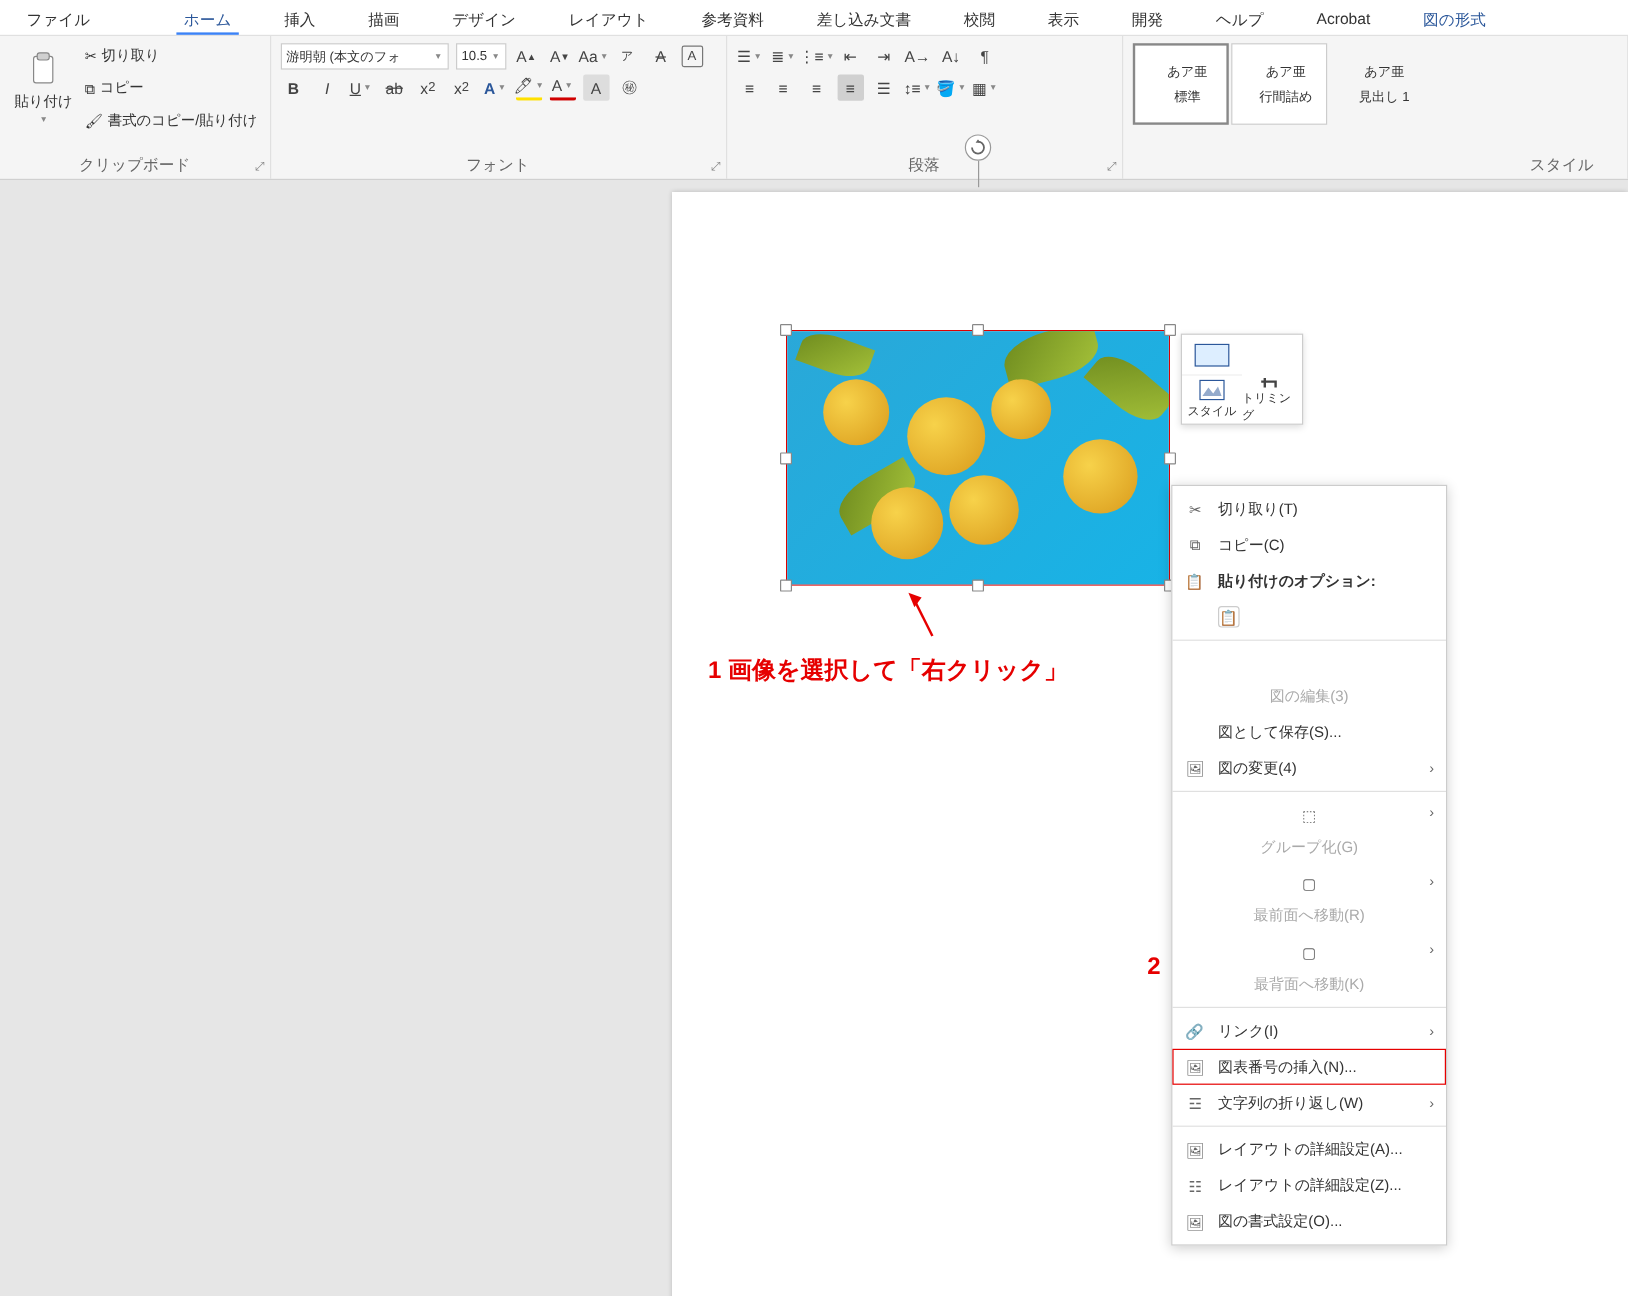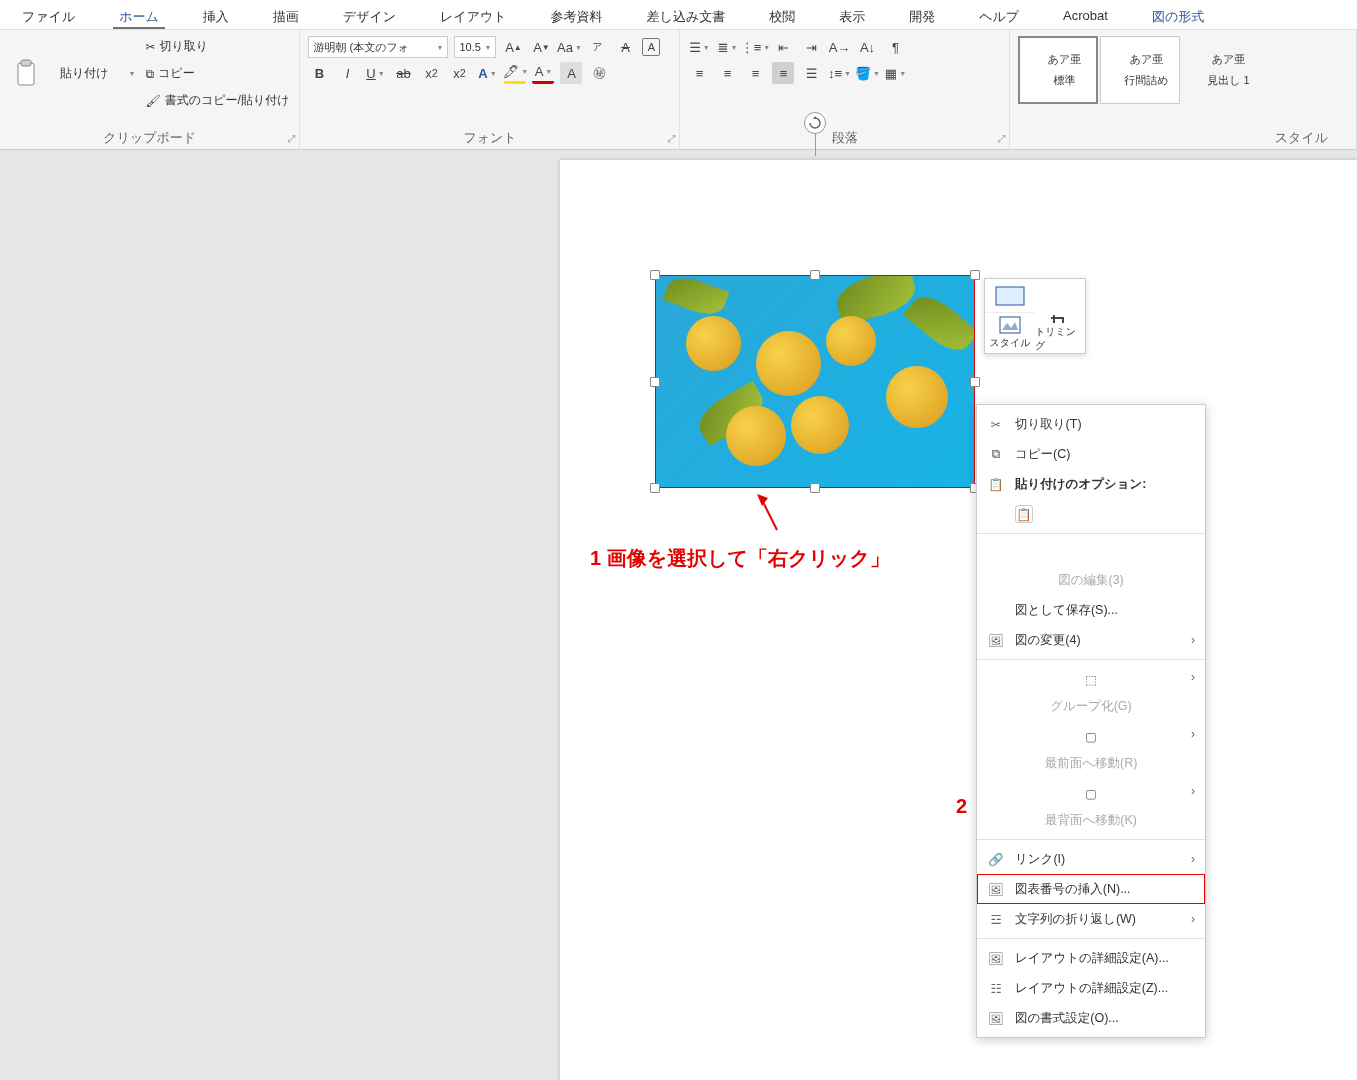--- a/index.html
+++ b/index.html
@@ -1,29 +1,29 @@
 <!DOCTYPE html>
 <html><head>
 <meta charset="utf-8">
 <style>
   * { box-sizing: border-box; margin: 0; padding: 0; }
   body { font-family: "Yu Gothic UI", "Meiryo", sans-serif; font-size: 12px; background: #fff; color: #333; width: 1357px; height: 1080px; overflow: hidden; position: relative; }
   
   .tabs { display: flex; gap: 32px; padding: 4px 16px 0 16px; background: #fff; border-bottom: 1px solid #e0e0e0; height: 30px; }
   .tab { padding: 4px 6px; font-size: 13px; color: #333; cursor: pointer; }
-  .tab.active { border-bottom: 2px solid #737373; color: #2b579a; }
+  .tab.active { border-bottom: 2px solid #3b82f6; color: #2b579a; margin-left: 34px; }
   .tab.special { color: #2b579a; }
   
   .ribbon { display: flex; background: #f5f5f5; border-bottom: 1px solid #d0d0d0; height: 120px; }
   .group { border-right: 1px solid #e0e0e0; display: flex; flex-direction: column; padding: 6px 8px 0 8px; position: relative; min-width: 80px; }
   .group-label { text-align: center; font-size: 13px; color: #666; padding: 4px 0 2px 0; margin-top: auto; }
   .group-dialog { position: absolute; right: 4px; bottom: 4px; font-size: 10px; color: #888; }
   .vstack { display: flex; flex-direction: column; gap: 2px; }
   .hstack { display: flex; gap: 4px; align-items: center; }
-  .big-btn { display: flex; flex-direction: row; align-items: center; gap: 20px; padding: 4px; cursor: pointer; }
+  .big-btn { display: flex; flex-direction: column; align-items: center; gap: 4px; padding: 4px; cursor: pointer; }
   .icon-box { width: 28px; height: 28px; display: flex; align-items: center; justify-content: center; }
   .small-item { display: flex; align-items: center; gap: 4px; font-size: 12px; cursor: pointer; padding: 2px 2px; }
   .font-name { width: 140px; height: 22px; border: 1px solid #ccc; background: #fff; font-size: 11px; padding: 2px 4px; display:flex; align-items:center; justify-content:space-between;}
   .font-size { width: 42px; height: 22px; border: 1px solid #ccc; background: #fff; font-size: 11px; padding: 2px 4px; display:flex; align-items:center; justify-content:space-between;}
   .rb-row { display: flex; gap: 6px; align-items: center; margin-bottom: 4px; }
   .rb-btn { width: 22px; height: 22px; display:flex; align-items:center; justify-content:center; font-size: 13px; color:#444; cursor:pointer; border-radius:2px;}
   .rb-btn .dd { font-size:7px; margin-left:2px; color:#888;}
   .rb-btn.active { background:#d0d0d0;}
   .styles { display:flex; gap:2px; }
   .style-box { width:80px; height:68px; border:1px solid #ccc; background:#fff; display:flex; flex-direction:column; align-items:center; justify-content:center; gap:6px; cursor:pointer; font-size:11px;padding-left:12px;}

